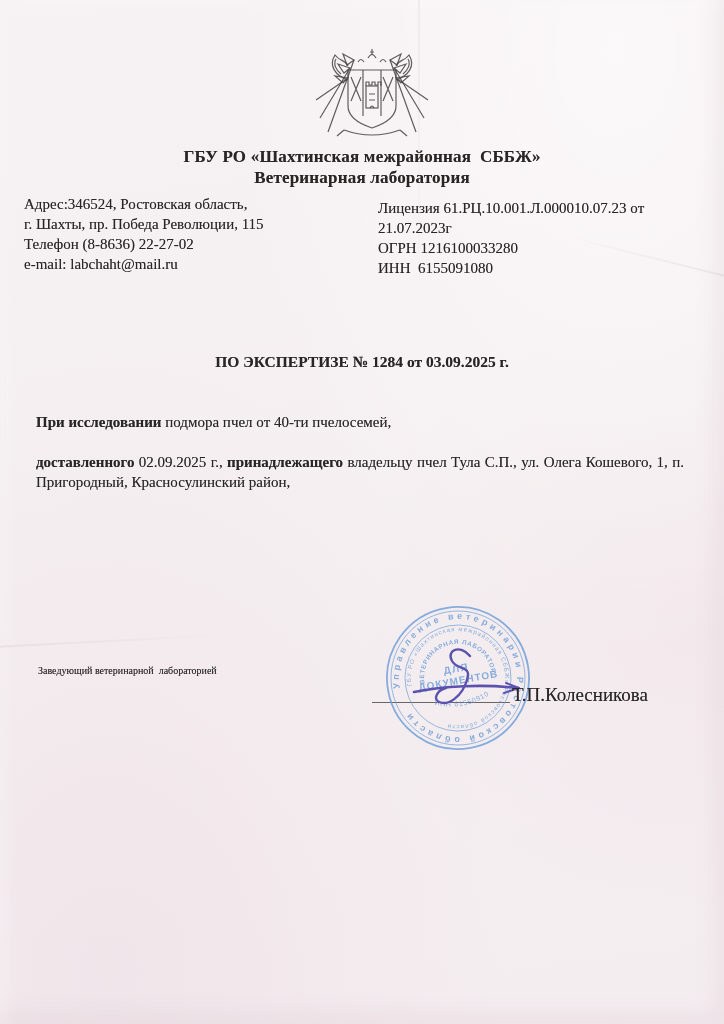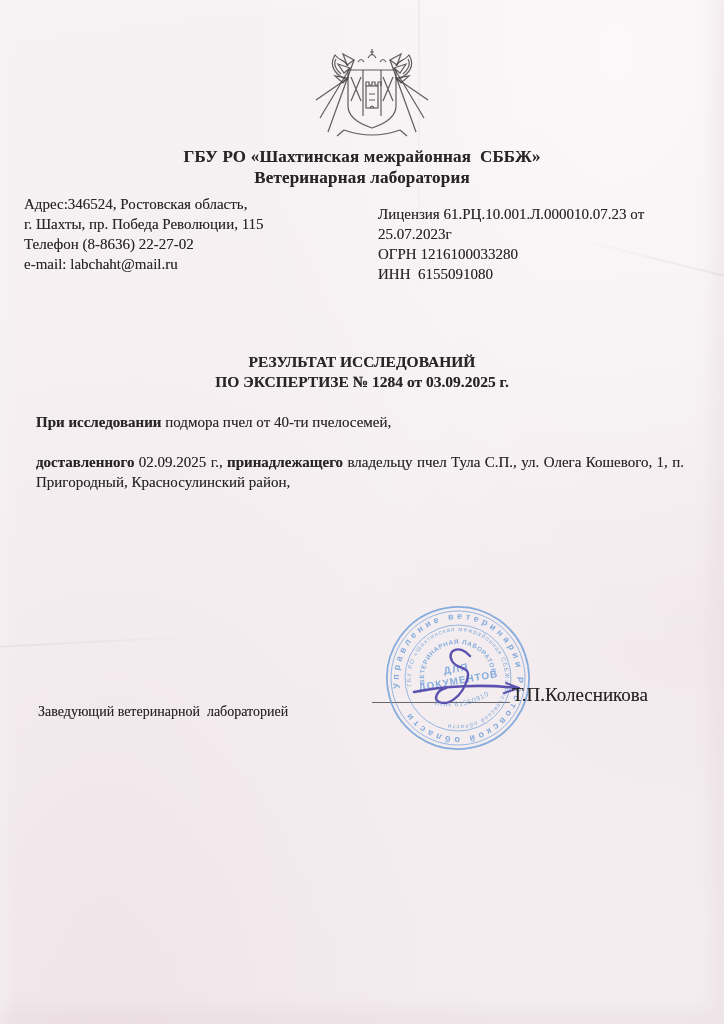--- a/index.html
+++ b/index.html
@@ -27,31 +27,31 @@
 
   .emblem{position:absolute;left:292px;top:44px;width:160px;height:100px;}
   .emblem path,.emblem rect,.emblem circle,.emblem line{stroke:#4a4747;fill:none;stroke-width:1.2;opacity:.88;}
 
   .org-header{position:absolute;left:0;top:146px;width:724px;text-align:center;
     font-weight:bold;font-size:17px;line-height:21px;letter-spacing:.2px;}
   .ws{white-space:pre-wrap;}
 
   .info-row{position:absolute;top:194px;left:0;width:724px;font-size:15px;line-height:20px;}
   .contact-block{position:absolute;left:24px;top:0;width:330px;}
-  .reg-block{position:absolute;left:378px;top:10px;width:320px;}
+  .reg-block{position:absolute;left:378px;top:4px;width:320px;}
 
   .doc-title{position:absolute;left:0;top:352px;width:724px;text-align:center;
     font-weight:bold;font-size:15.5px;line-height:20px;}
 
   .body-text{position:absolute;left:36px;top:412px;width:648px;font-size:15px;line-height:20px;}
   .body-text p{margin:0 0 20px 0;}
   .body-text p.just{text-align:justify;}
   .body-text p.p2{margin-bottom:11px;}
 
-  .sig-role{position:absolute;left:38px;top:704px;font-size:14px;}
+  .sig-role{position:absolute;left:38px;top:665px;font-size:10px;}
   .sig-line{position:absolute;left:372px;top:702px;width:138px;height:0;
     border-top:1.5px solid rgba(60,58,58,0.75);z-index:1;}
   .sig-name{position:absolute;left:512px;top:684px;font-size:19px;z-index:4;}
 
   .stamp{position:absolute;left:380px;top:600px;width:156px;height:156px;z-index:2;opacity:.82;}
   .stamp .ln{stroke:#6d9ed8;fill:none;}
   .stamp text{fill:#6d9ed8;font-family:"Liberation Sans","DejaVu Sans",sans-serif;}
 
   .handwriting{position:absolute;left:408px;top:642px;width:125px;height:78px;z-index:3;}
   .handwriting path{stroke:#5a52ae;fill:none;stroke-linecap:round;stroke-linejoin:round;}
@@ -119,28 +119,27 @@
 
   <div class="info-row">
     <div class="contact-block">
       <div>Адрес:346524, Ростовская область,</div>
       <div>г. Шахты, пр. Победа Революции, 115</div>
       <div>Телефон (8-8636) 22-27-02</div>
       <div>e-mail: labchaht@mail.ru</div>
     </div>
     <div class="reg-block">
       <div>Лицензия 61.РЦ.10.001.Л.000010.07.23 от</div>
-      <div>25.07.2023г</div>
+      <div>21.07.2023г</div>
       <div>ОГРН 1216100033280</div>
       <div class="ws">ИНН  6155091080</div>
     </div>
   </div>
 
   <div class="doc-title">
-    <div>РЕЗУЛЬТАТ ИССЛЕДОВАНИЙ</div>
     <div>ПО ЭКСПЕРТИЗЕ № 1284 от 03.09.2025 г.</div>
   </div>
 
   <div class="body-text">
     <p><b>При исследовании</b><span> подмора пчел от 40-ти пчелосемей,</span></p>
     <p class="just p2"><b>доставленного</b><span> 02.09.2025 г., </span><b>принадлежащего</b><span> владельцу пчел Тула С.П., ул. Олега Кошевого, 1, п. Пригородный, Красносулинский район,</span></p>
   </div>
 
   <div class="sig-role ws">Заведующий ветеринарной  лабораторией</div>
   <div class="sig-line"></div>

